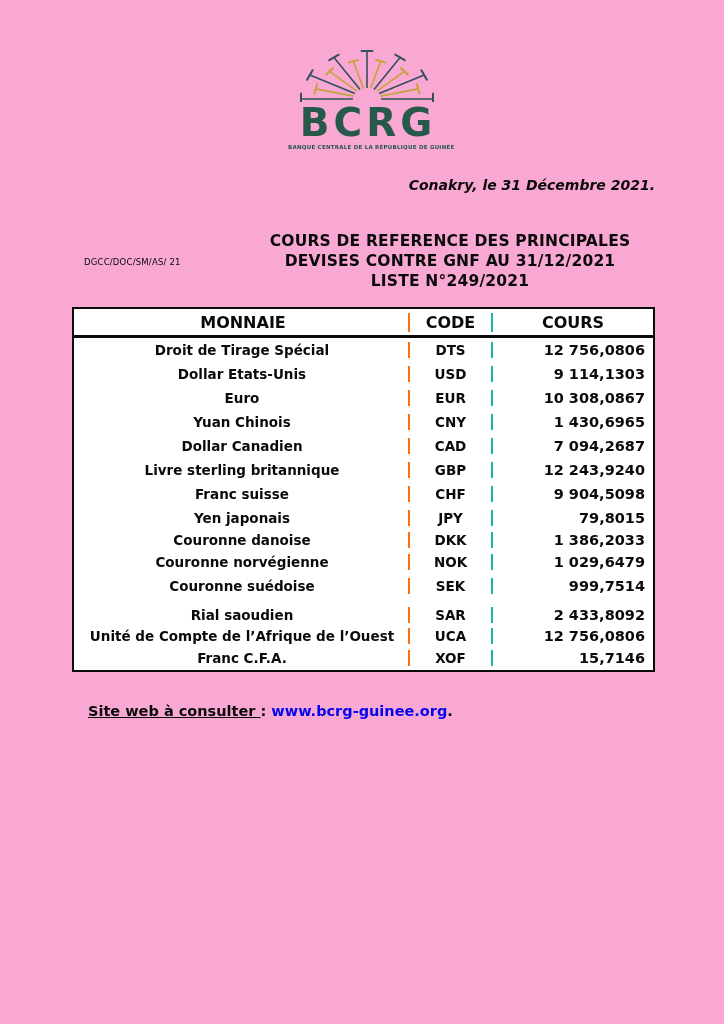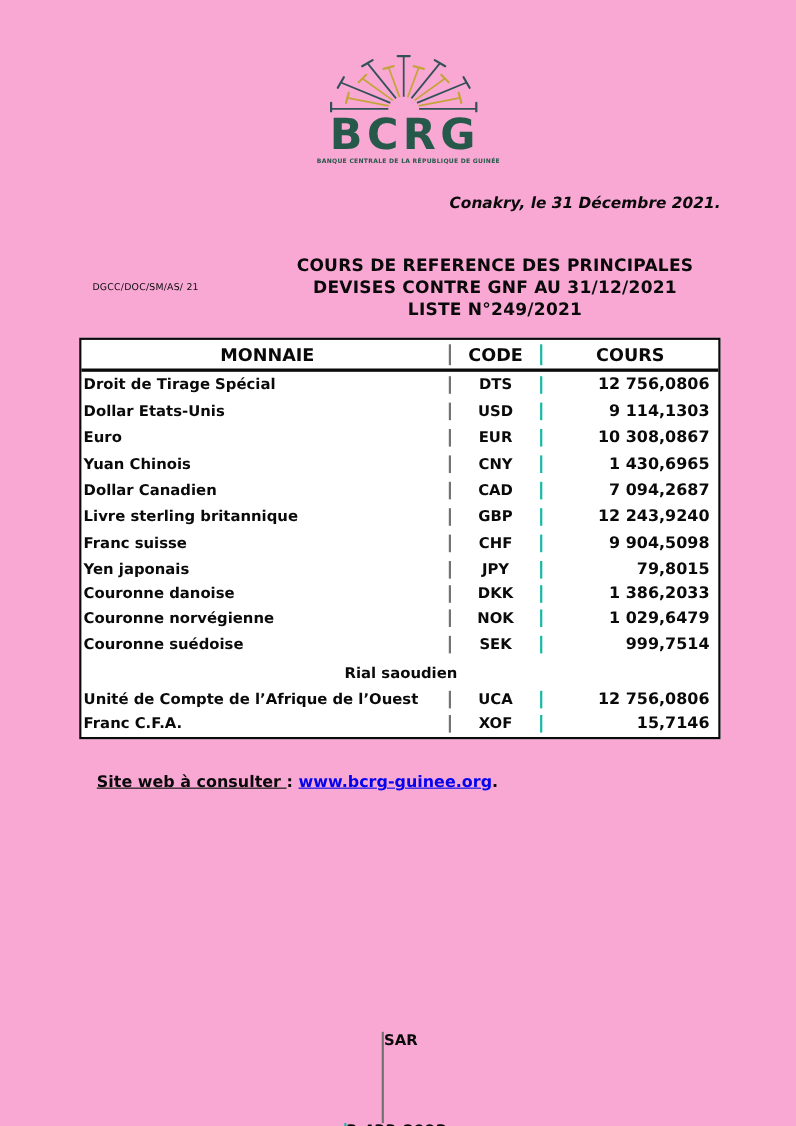--- a/index.html
+++ b/index.html
@@ -82,38 +82,38 @@
   }
   .trow {
     display: flex;
     height: 24px;
     align-items: center;
     font-size: 13.5px;
     font-weight: bold;
     white-space: nowrap;
   }
   .tbody .trow:nth-child(9)  { height: 20px; }               
-  .tbody .trow:nth-child(12) { margin-top: 6px; height: 21px; flex-direction: column;} 
+  .tbody .trow:nth-child(12) { margin-top: 6px; height: 21px;} 
   .tbody .trow:nth-child(13) { height: 21px; }               
-  .cell-monnaie { flex: 0 0 334px; padding-left: 2px; box-sizing: border-box; text-align: left; }
-  .cell-code    { flex: 0 0 83px;  border-left: 2px solid #737373; box-sizing: border-box; text-align: center; }
+  .cell-monnaie { flex: 0 0 334px; padding-left: 2px; box-sizing: border-box; text-align: center; }
+  .cell-code    { flex: 0 0 83px;  border-left: 2px solid #f97316; box-sizing: border-box; text-align: center; }
   .cell-cours   { flex: 1 1 auto;  border-left: 2px solid #14b8a6; box-sizing: border-box; text-align: right; padding-right: 8px; }
   .thead .cell-monnaie { text-align: center; padding-left: 4px; }
   .thead .cell-cours   { text-align: center; padding-right: 0; }
   .trow .cell-cours    { font-size: 14.5px; }
 
   
   .site-line {
     position: absolute;
     left: 88px; top: 703px;
     font-size: 14.5px;
     font-weight: bold;
   }
   .site-label { text-decoration: underline; }
-  .site-link  { text-decoration: underline; cursor: pointer; }
+  .site-link  { cursor: pointer; }
 </style>
 </head>
 <body>
 
 <div class="page">
 
   <div class="logo">
     <svg id="logo-fan" width="150" height="56" viewBox="0 0 150 56">
         <line x1="61" y1="53" x2="9" y2="52.99999999999999" stroke="#33505a" stroke-width="1.6"></line>
         <line x1="9" y1="58.49999999999999" x2="9" y2="47.49999999999999" stroke="#33505a" stroke-width="2" stroke-linecap="round"></line>

